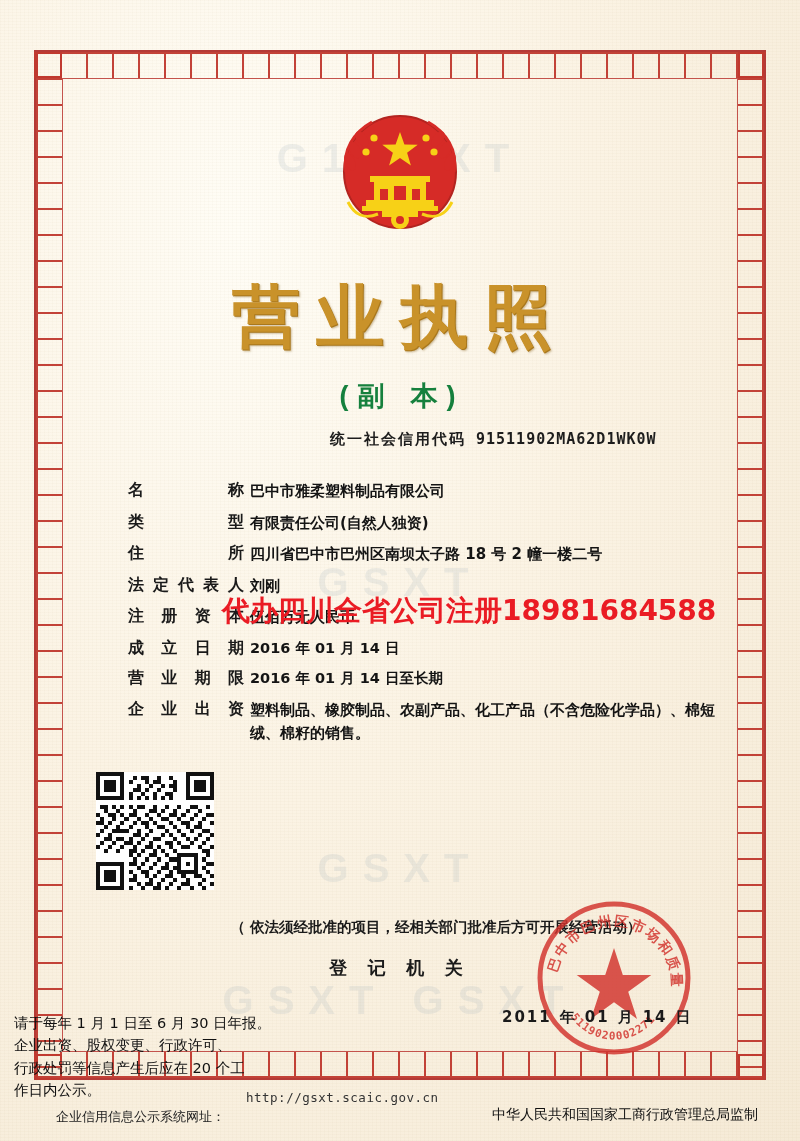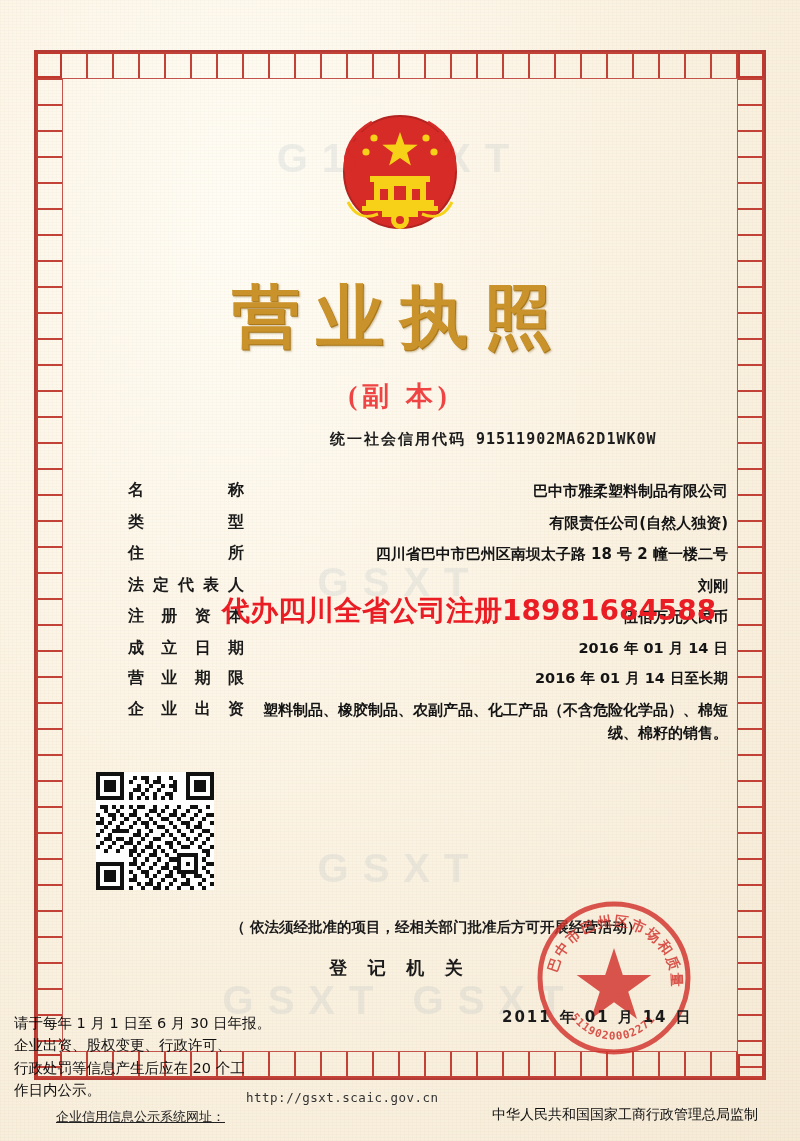--- a/index.html
+++ b/index.html
@@ -134,25 +134,25 @@
     letter-spacing: 16px;
     color: #c9922a;
     text-shadow: 1px 1px 0 #a9781d, 2px 2px 2px rgba(120,80,10,0.35);
   }
   .subtitle {
     position: absolute;
     left: 0;
     top: 378px;
     width: 800px;
     text-align: center;
-    font-family: Liberation Serif, serif;
+    font-family: Liberation Mono, monospace;
     font-size: 27px;
     font-weight: bold;
     letter-spacing: 5px;
-    color: #ef4444;
+    color: #15803d;
   }
 
   
   .credit-line {
     position: absolute;
     left: 330px;
     top: 430px;
     font-family: "DejaVu Sans", sans-serif;
     font-size: 15px;
     font-weight: bold;
@@ -191,21 +191,20 @@
     padding-right: 6px;
     box-sizing: border-box;
   }
   .row-value {
     flex: 1;
     font-family: "DejaVu Sans", sans-serif;
     font-size: 15px;
     font-weight: bold;
     color: #141414;
     line-height: 1.5;
-    text-align: right;
   }
   .row-value.small {
     font-size: 14.5px;
   }
   .row-value.scope {
     line-height: 1.55;
   }
 
   
   .overlay-ad {
@@ -293,21 +292,20 @@
   }
 
   
   .footer-left {
     position: absolute;
     left: 56px;
     top: 1108px;
     font-family: "DejaVu Sans", sans-serif;
     font-size: 13px;
     color: #222;
-    text-decoration: underline;
   }
   .footer-url {
     position: absolute;
     left: 246px;
     top: 1090px;
     font-family: "DejaVu Sans Mono", monospace;
     font-size: 12.5px;
     color: #333;
     letter-spacing: 0.5px;
   }

